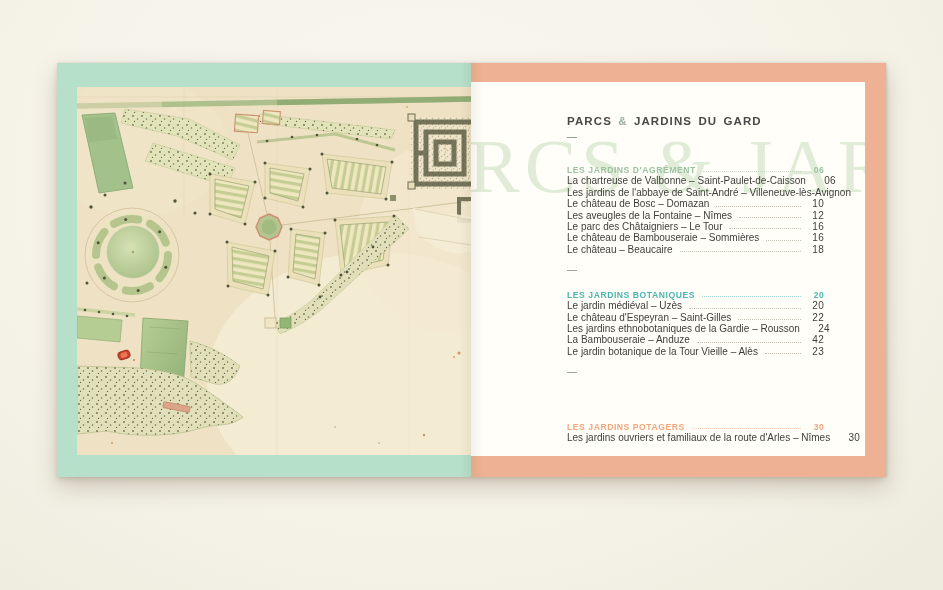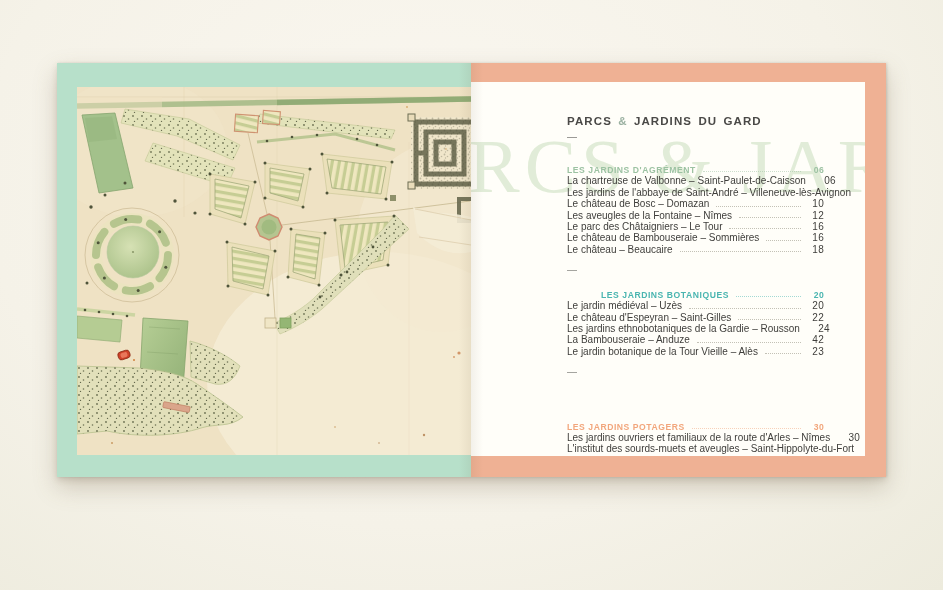--- a/index.html
+++ b/index.html
@@ -289,21 +289,21 @@
                 <span class="lbl">Le château de Bambouseraie – Sommières</span>
                 <span class="dots"></span>
                 <span class="num">16</span>
               </div>
               <div class="row item">
                 <span class="lbl">Le château – Beaucaire</span>
                 <span class="dots"></span>
                 <span class="num">18</span>
               </div>
               <div class="sec-dash">—</div>
-              <div class="row header" style="color: rgb(74, 181, 176); margin-left: 34px;">
+              <div class="row header" style="color: rgb(74, 181, 176);">
                 <span class="lbl">LES JARDINS BOTANIQUES</span>
                 <span class="dots" style="border-color: rgb(74, 181, 176);"></span>
                 <span class="num">20</span>
               </div>
               <div class="row item">
                 <span class="lbl">Le jardin médiéval – Uzès</span>
                 <span class="dots"></span>
                 <span class="num">20</span>
               </div>
               <div class="row item">
@@ -330,25 +330,20 @@
               <div class="row header" style="color: rgb(242, 166, 124); margin-top: 42px;">
                 <span class="lbl">LES JARDINS POTAGERS</span>
                 <span class="dots" style="border-color: rgb(242, 166, 124);"></span>
                 <span class="num">30</span>
               </div>
               <div class="row item">
                 <span class="lbl">Les jardins ouvriers et familiaux de la route d'Arles – Nîmes</span>
                 <span class="dots"></span>
                 <span class="num">30</span>
               </div>
-              <div class="row item">
-                <span class="lbl">L'institut des sourds-muets et aveugles – Saint-Hippolyte-du-Fort</span>
-                <span class="dots"></span>
-                <span class="num">32</span>
-              </div>
             </div>
         </div>
       </div>
     </div>
 
     <div class="gutter"></div>
   </div>
 </div>
 
 </body></html>

